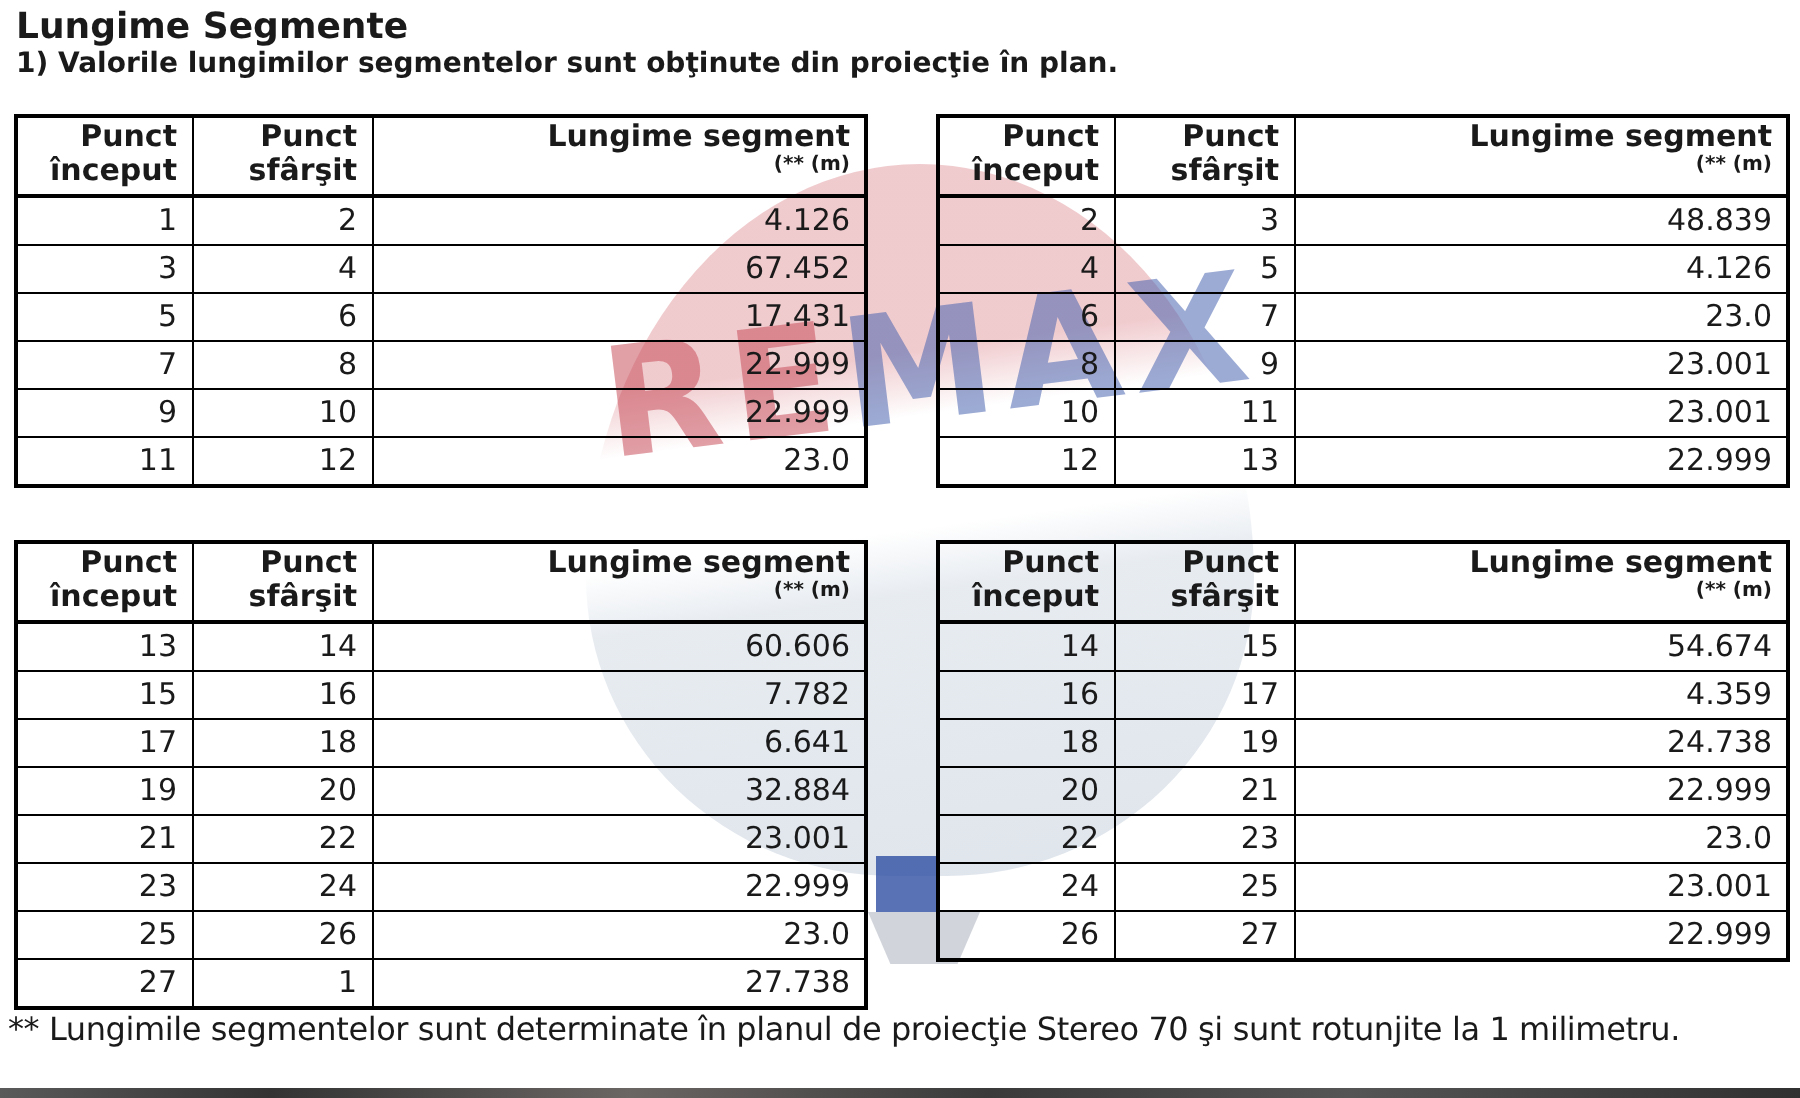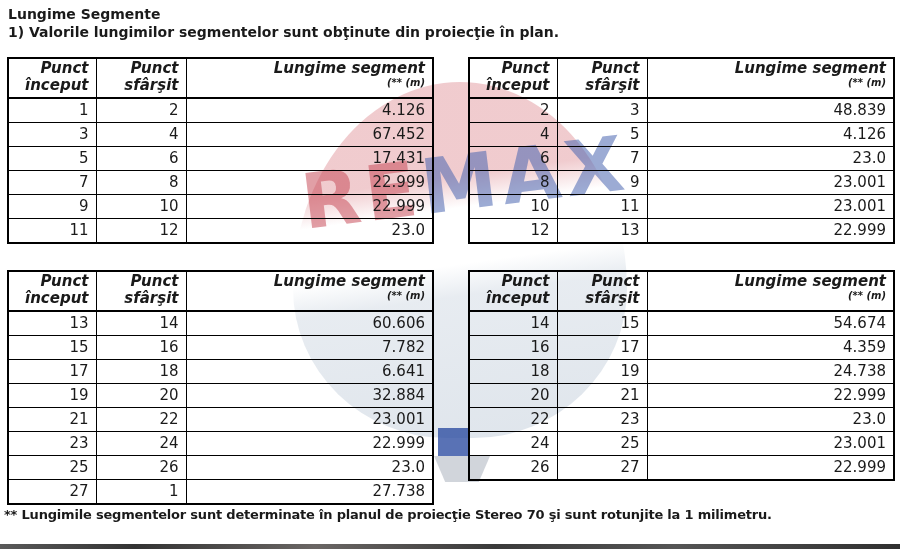--- a/index.html
+++ b/index.html
@@ -5,21 +5,21 @@
   html,body{margin:0;padding:0;}
   body{
     width:900px;height:549px;position:relative;overflow:hidden;
     background:#ffffff;
     font-family:"DejaVu Sans","Liberation Sans",sans-serif;
     color:#1a1a1a;
   }
 
   
   .doc-head{position:absolute;left:8px;top:5px;z-index:3;}
-  .doc-title{font-size:14px;font-weight:bold;line-height:18px;}
+  .doc-title{font-size:18px;font-weight:bold;line-height:18px;}
   .doc-sub{font-size:14px;font-weight:bold;line-height:19px;}
 
   
   .wm{position:absolute;inset:0;z-index:1;pointer-events:none;}
   .wm-balloon{
     position:absolute;left:293px;top:82px;width:334px;height:356px;
     border-radius:50% 50% 46% 46% / 58% 58% 42% 42%;
     background:linear-gradient(172deg,
       rgba(206,84,94,0.30) 0%,  rgba(206,84,94,0.30) 29%,
       rgba(255,255,255,0) 37%,  rgba(255,255,255,0) 51%,
@@ -46,36 +46,36 @@
   
   table.seg{
     position:absolute;z-index:2;
     border-collapse:collapse;table-layout:fixed;
     border:2px solid #000;background:transparent;
     font-size:15px;
   }
   table.seg th,table.seg td{border:1px solid #000;overflow:hidden;}
   table.seg thead th{
     font-weight:bold;text-align:right;vertical-align:top;
-    padding:1px 7px 1px 2px;height:36px;border-bottom:2px solid #000;font-style:italic;
+    padding:1px 7px 1px 2px;height:36px;border-bottom:2px solid #000;
   }
   .hl{display:block;line-height:17px;}
   .hu{display:block;font-size:10px;line-height:11px;font-weight:bold;}
   table.seg td{
     height:23px;text-align:right;padding:0 7px 0 2px;
     font-weight:normal;line-height:23px;
   }
   #t0{left:7px;top:57px;width:427px;}
   #t1{left:468px;top:57px;width:427px;}
   #t2{left:7px;top:270px;width:427px;}
   #t3{left:468px;top:270px;width:427px;}
 
   
   .footnotes{position:absolute;left:4px;top:505px;z-index:3;}
-  .footnote{font-size:13px;font-weight:bold;line-height:19px;letter-spacing:-0.2px;}
+  .footnote{font-size:16px;font-weight:normal;line-height:19px;letter-spacing:-0.2px;}
 
   
   .bottom-bar{
     position:absolute;left:0;bottom:0;width:900px;height:5px;z-index:4;
     background:linear-gradient(90deg,#5a5a5a 0%,#333 15%,#6a6664 35%,#3a3a3a 55%,#555 75%,#303030 100%);
   }
 </style>
 </head>
 <body>
 

